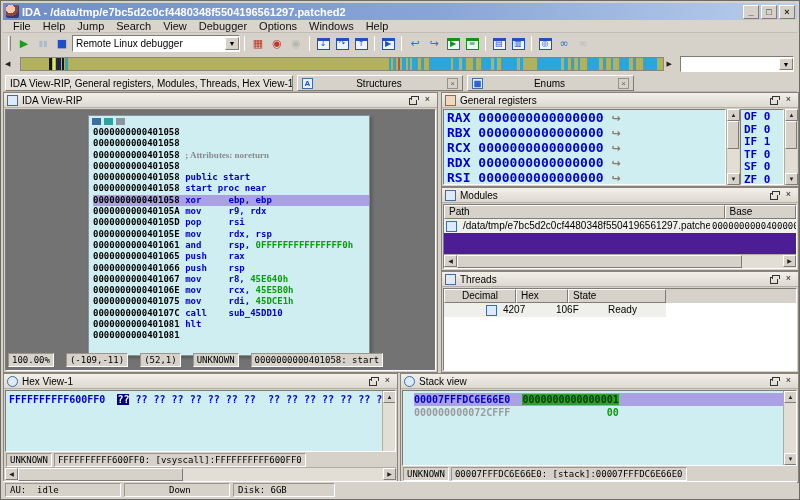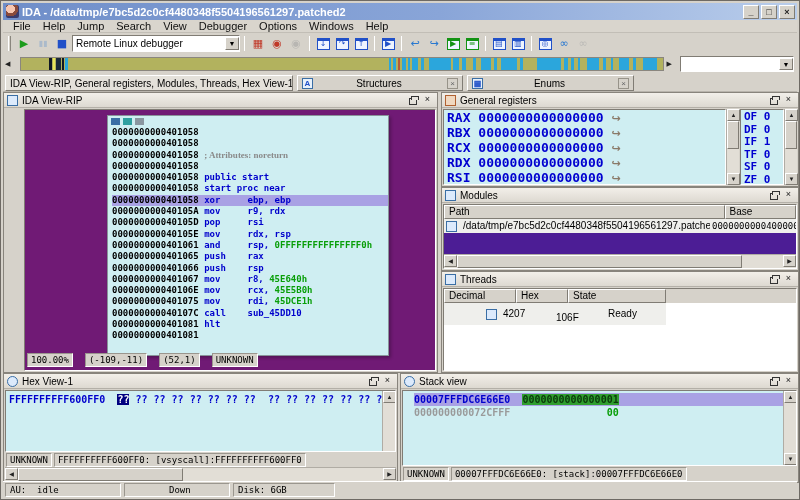--- a/index.html
+++ b/index.html
@@ -52,21 +52,21 @@
   .ptitle{height:15px;background:linear-gradient(180deg,#f2efe9,#ddd9d1);border-bottom:1px solid #b4b0a8;display:flex;align-items:center;padding:0 3px;font-size:10px;}
   .ptitle .picon{width:11px;height:11px;margin-right:4px;border:1px solid #3a6ea5;background:#dceafc;flex:0 0 auto;}
   .ptitle .plabel{flex:1;white-space:nowrap;overflow:hidden;}
   .pbtn{width:13px;height:12px;margin-left:2px;text-align:center;font-size:9px;line-height:11px;color:#222;}
   .pbtn.float{position:relative;} 
   .pbtn.float::before{content:"";position:absolute;left:3px;top:4px;width:6px;height:5px;border:1px solid #333;}
   .pbtn.float::after{content:"";position:absolute;left:5px;top:2px;width:6px;height:3px;border:1px solid #333;border-bottom:none;background:#e8e5de;}
 
   
   .idaview{left:2px;top:91px;width:435px;height:281px;}
-  .idabody{position:absolute;left:1px;right:1px;top:16px;bottom:1px;background:#701a75;border:1px solid;border-color:#807c74 #fff #fff #807c74;margin-left:19px;}
+  .idabody{position:absolute;left:1px;right:1px;top:16px;bottom:1px;background:#737373;border:1px solid;border-color:#807c74 #fff #fff #807c74;}
   .dbox{position:absolute;left:82px;top:5px;width:282px;height:241px;background:#cfeef2;border:1px solid #88949a;box-shadow:2px 2px 3px rgba(0,0,0,0.25);overflow:hidden;}
   .dmini{height:11px;background:#cfeef2;display:flex;gap:3px;padding:2px 0 0 3px;}
   .dmini span{width:9px;height:7px;display:block;}
   .dlines{padding-left:4px;}
   .dline{font-family:"DejaVu Sans Mono",monospace;font-size:9px;font-weight:bold;line-height:11.3px;white-space:pre;}
   .dline.hl{background:#a9a1e4;}
   .c-addr{color:#000;}
   .c-ins{color:#0000cc;}
   .c-num{color:#089e08;}
   .c-cmt{color:#8a8a8a;font-family:Liberation Serif, serif;}
@@ -324,20 +324,21 @@
             <div class="dline"><span class="c-addr">000000000040107C </span><span class="c-ins">call    </span><span class="c-ins">sub_45DD10</span></div>
             <div class="dline"><span class="c-addr">0000000000401081 </span><span class="c-ins">hlt</span></div>
             <div class="dline"><span class="c-addr">0000000000401081</span></div>
           </div>
       </div>
       <div class="idastatus" id="idastatus">
           <span class="sbox">100.00%</span>
           <span class="sbox">(-109,-11)</span>
           <span class="sbox">(52,1)</span>
           <span class="sbox">UNKNOWN</span>
+          <span class="sbox">0000000000401058: start</span>
         </div>
     </div>
   </div>
 
   <div class="panel regpanel">
     <div class="ptitle">
       <span class="picon" style="background:#f0d8c0;border-color:#b06030"></span>
       <span class="plabel">General registers</span>
       <span class="pbtn float"></span>
       <span class="pbtn">×</span>
@@ -403,29 +404,29 @@
 
   <div class="panel thrpanel">
     <div class="ptitle">
       <span class="picon"></span>
       <span class="plabel">Threads</span>
       <span class="pbtn float"></span>
       <span class="pbtn">×</span>
     </div>
     <div class="tablebody" style="background:#fff">
       <div class="thead" id="thrhead">
-          <span class="th" style="width: 72px;">Decimal</span>
+          <span class="th" style="width: 72px; text-align: center;">Decimal</span>
           <span class="th" style="width: 52px;">Hex</span>
           <span class="th" style="width: 98px;">State</span>
         </div>
       <div id="thrrows">
           <div class="trow" style="width: 222px; padding-left: 40px;">
             <span class="ricon"></span>
             <span class="td" style="width: 53px;">4207</span>
-            <span class="td" style="width: 52px; margin-top: 8px;">106F</span>
+            <span class="td" style="width: 52px;">106F</span>
             <span class="td">Ready</span>
           </div>
         </div>
     </div>
   </div>
 
   <div class="panel hexpanel">
     <div class="ptitle">
       <span class="picon" style="border-radius:50%"></span>
       <span class="plabel">Hex View-1</span>

